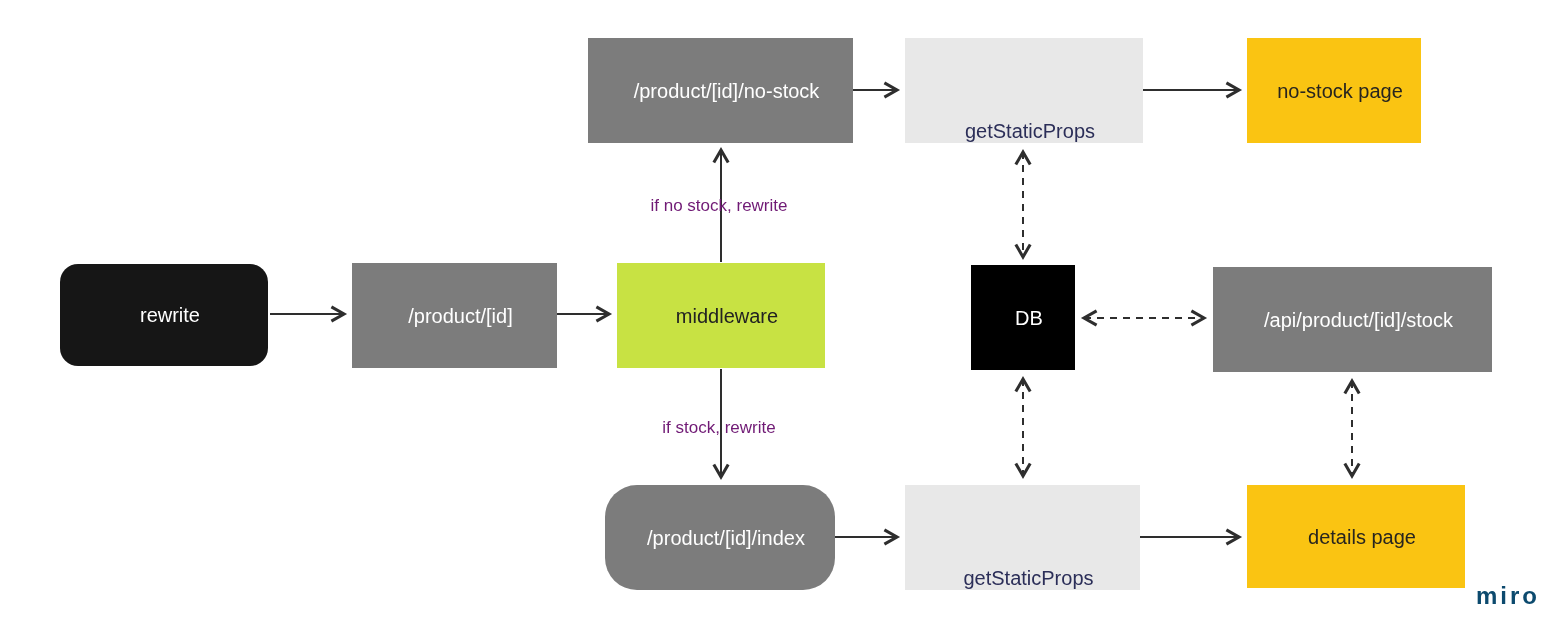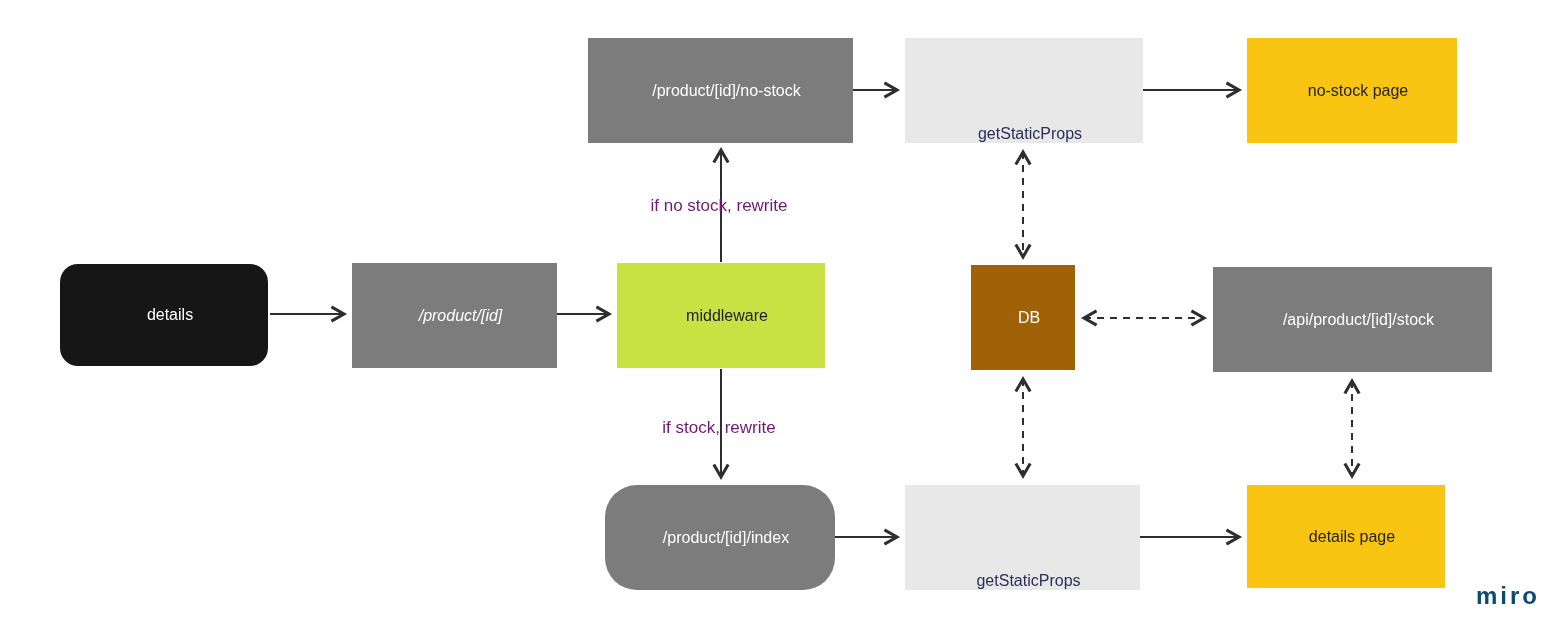--- a/index.html
+++ b/index.html
@@ -16,31 +16,31 @@
     left: 0; top: 0;
     width: 1563px; height: 639px;
     pointer-events: none;
   }
   .node {
     position: absolute;
     display: flex;
     align-items: center;
     justify-content: center;
     text-align: center;
-    font-size: 16px;
+    font-size: 20px;
     line-height: 1.2;
     box-sizing: border-box;
     padding-left: 12px;
   }
   .node-black  { background: #161616; color: #ffffff; border-radius: 18px; }
   .node-gray   { background: #7c7c7c; color: #ffffff; }
   .node-lime   { background: #c8e243; color: #222222; }
   .node-light  { background: #e8e8e8; color: #2b2e58; align-items: flex-end; }
   .node-yellow { background: #fac412; color: #27251f; }
-  .node-orange { background: #a16207; color: #ffffff; }
+  .node-orange { background: #000000; color: #ffffff; }
   .edge-label {
     position: absolute;
     transform: translate(-50%, -50%);
     font-size: 17px;
     color: #701a75;
     white-space: nowrap;
   }
   .watermark {
     position: absolute;
     left: 1476px;
@@ -77,47 +77,47 @@
     <line x1="1084" y1="318" x2="1204" y2="318" stroke="#2e2e2e" stroke-width="2" stroke-dasharray="7 6" marker-start="url(#arrowV)" marker-end="url(#arrowV)"></line>
     <line x1="1352" y1="381" x2="1352" y2="476" stroke="#2e2e2e" stroke-width="2" stroke-dasharray="7 6" marker-start="url(#arrowV)" marker-end="url(#arrowV)"></line>
   </svg>
 
   <div class="node node-gray" style="left:588px; top:38px; width:265px; height:105px;">
     <span>/product/[id]/no-stock</span>
   </div>
   <div class="node node-light" style="left:905px; top:38px; width:238px; height:105px;">
     <span>getStaticProps</span>
   </div>
-  <div class="node node-yellow" style="left:1247px; top:38px; width:210px; height:105px;">
+  <div class="node node-yellow" style="left:1247px; top:38px; width:174px; height:105px;">
     <span>no-stock page</span>
   </div>
 
   <div class="node node-black" style="left:60px; top:264px; width:208px; height:102px;">
-    <span>details</span>
+    <span>rewrite</span>
   </div>
-  <div class="node node-gray" style="left:352px; top:263px; width:205px; height:105px;font-style:italic;">
+  <div class="node node-gray" style="left:352px; top:263px; width:205px; height:105px;">
     <span>/product/[id]</span>
   </div>
   <div class="node node-lime" style="left:617px; top:263px; width:208px; height:105px;">
     <span>middleware</span>
   </div>
   <div class="node node-orange" style="left:971px; top:265px; width:104px; height:105px;">
     <span>DB</span>
   </div>
   <div class="node node-gray" style="left:1213px; top:267px; width:279px; height:105px;">
     <span>/api/product/[id]/stock</span>
   </div>
 
   <div class="node node-gray" style="left:605px; top:485px; width:230px; height:105px;border-radius:32px;">
     <span>/product/[id]/index</span>
   </div>
   <div class="node node-light" style="left:905px; top:485px; width:235px; height:105px;">
     <span>getStaticProps</span>
   </div>
-  <div class="node node-yellow" style="left:1247px; top:485px; width:198px; height:103px;">
+  <div class="node node-yellow" style="left:1247px; top:485px; width:218px; height:103px;">
     <span>details page</span>
   </div>
 
   <div class="edge-label" style="left:719px; top:206px;">if no stock, rewrite</div>
   <div class="edge-label" style="left:719px; top:428px;">if stock, rewrite</div>
 
   <div class="watermark">miro</div>
 
 </div>
 

